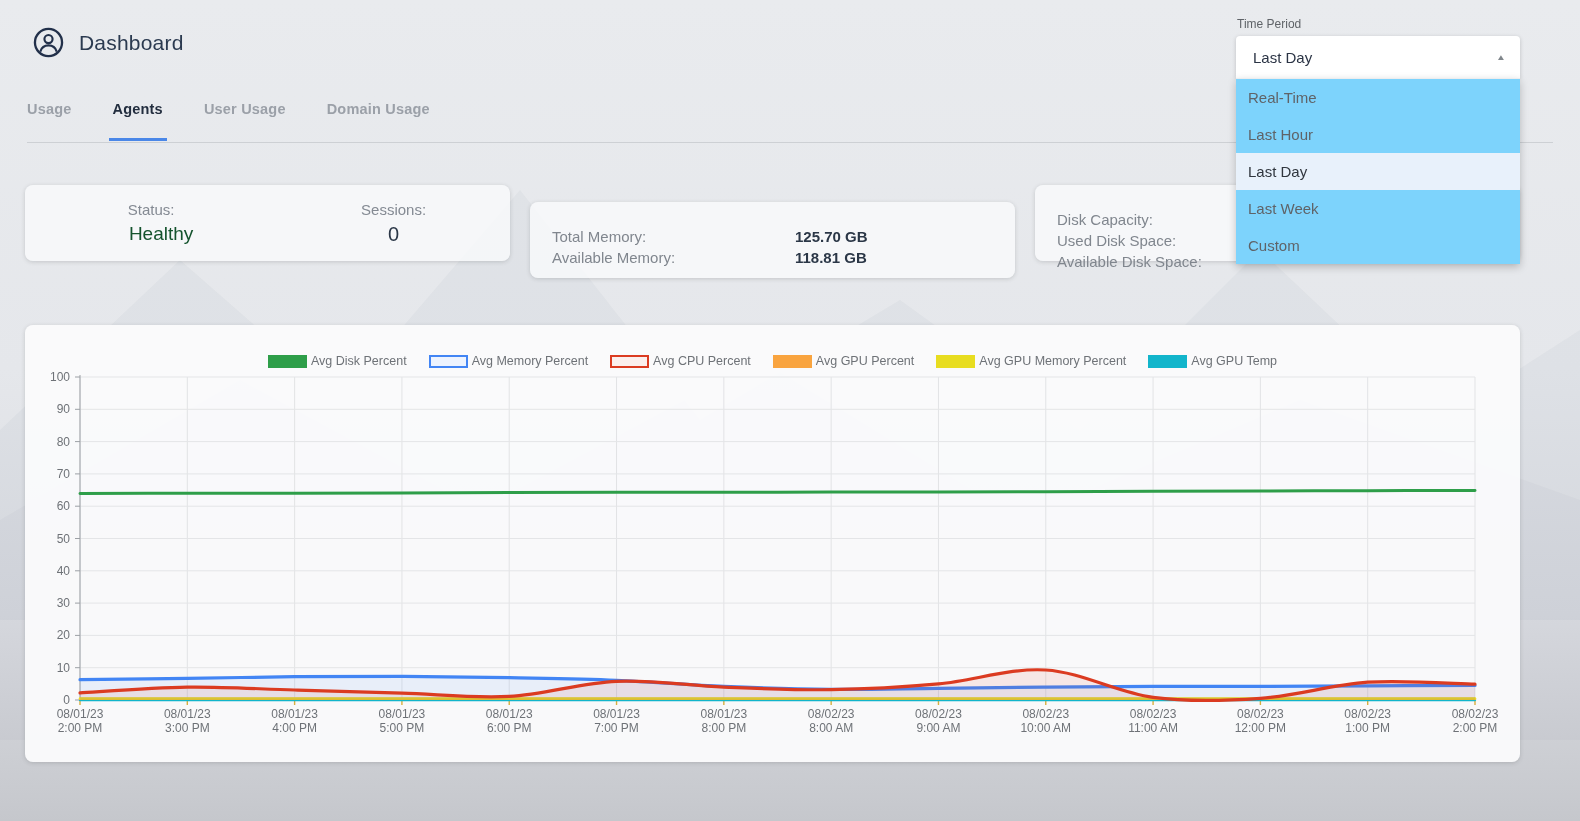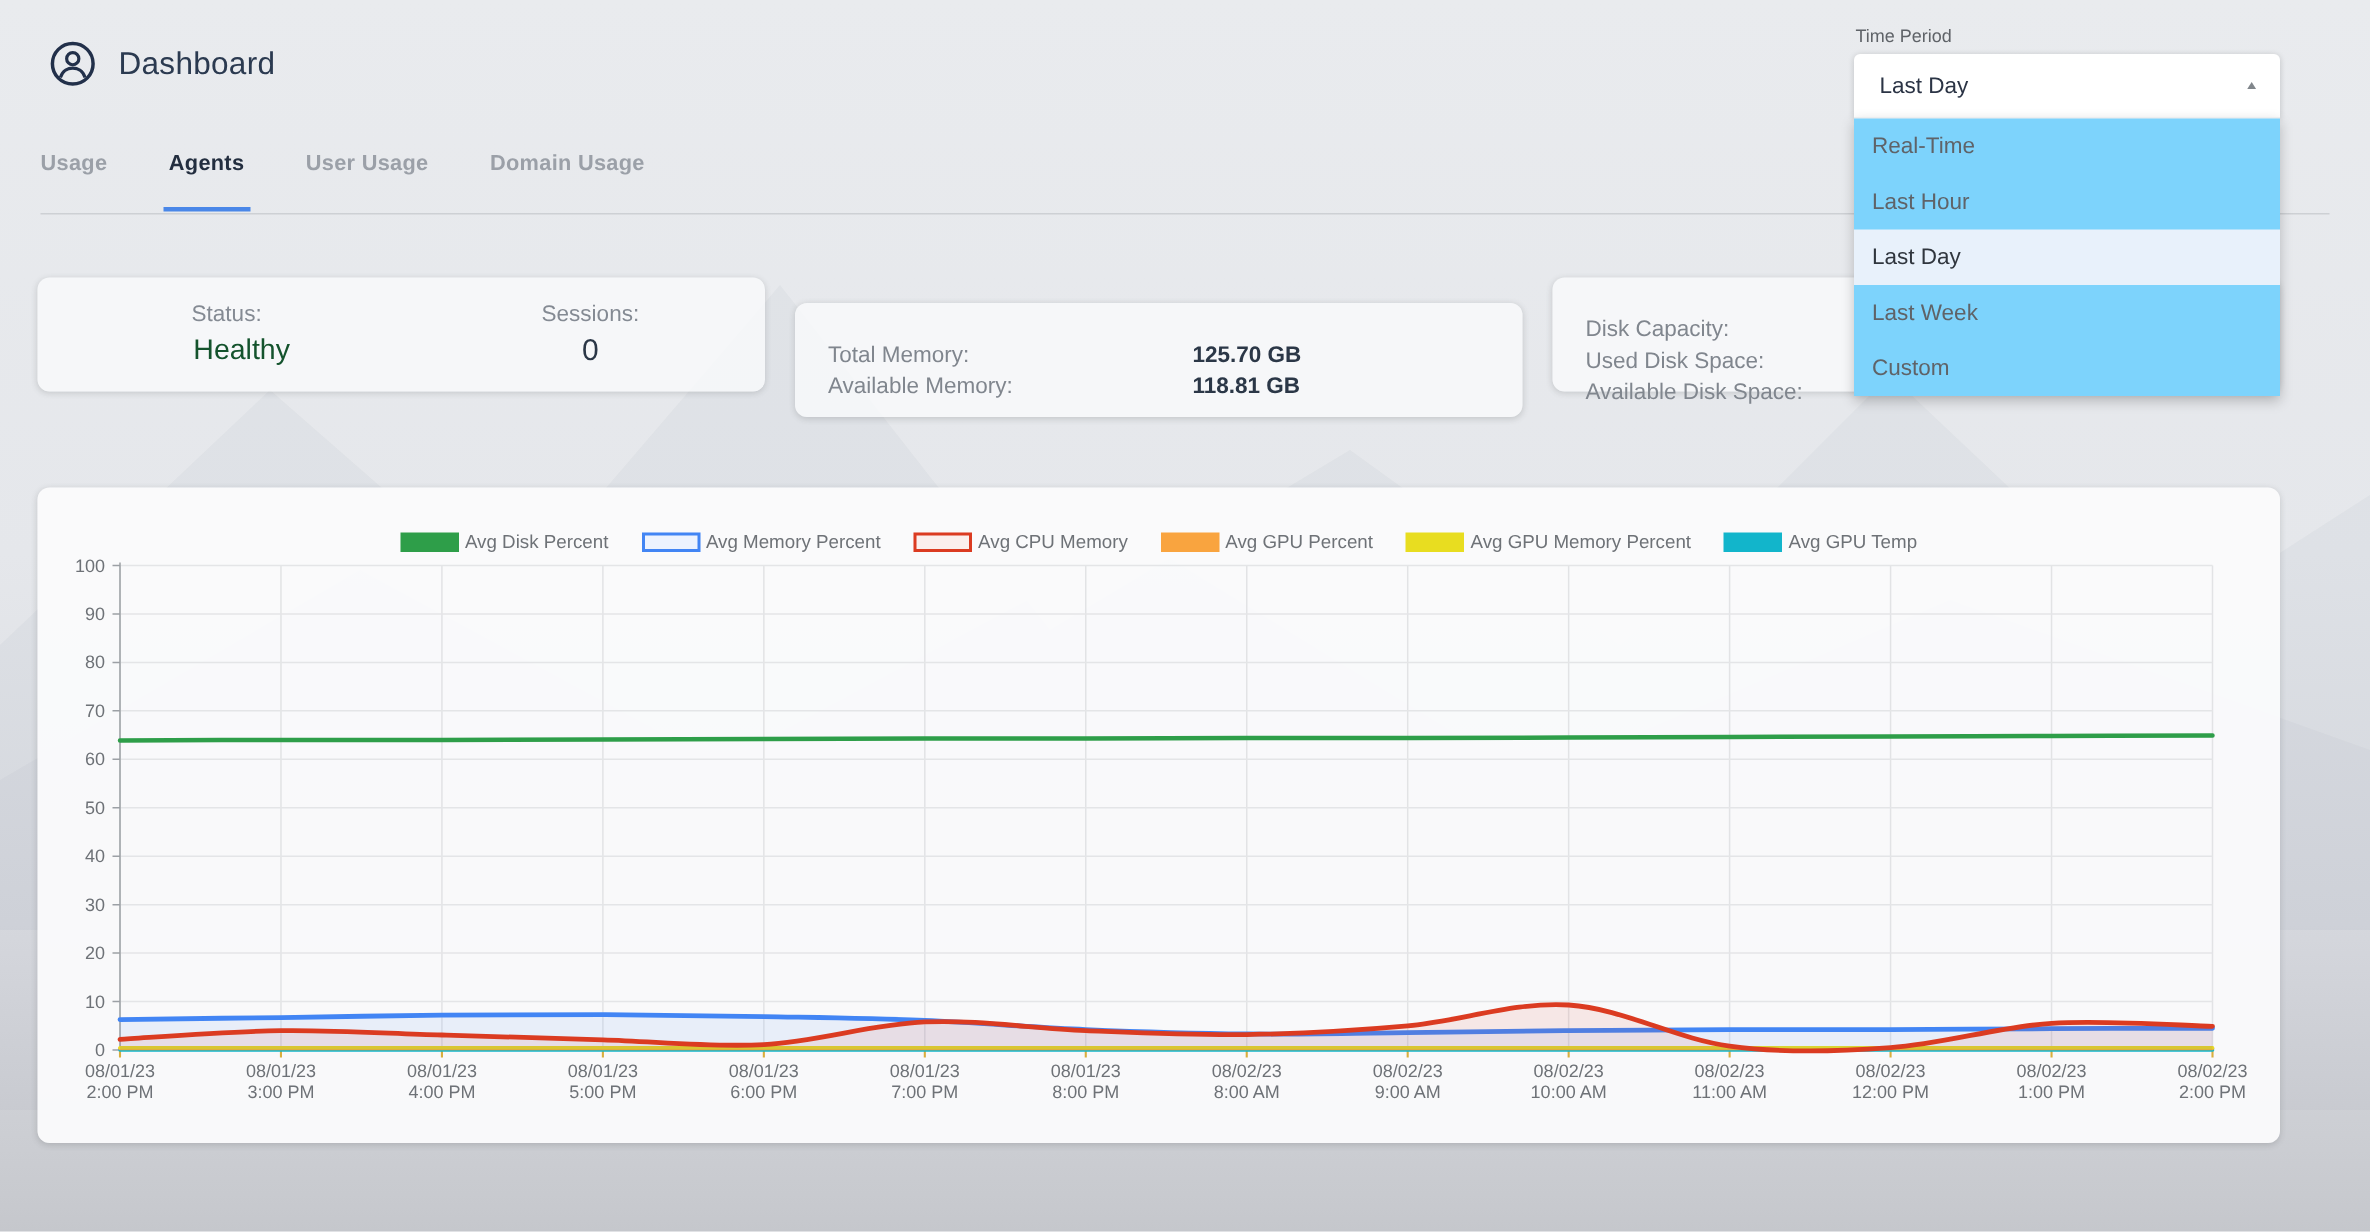--- a/index.html
+++ b/index.html
@@ -206,21 +206,21 @@
       <div class="legend-item">
         <span class="legend-swatch" style="background: rgb(46, 158, 73);"></span>
         <span class="legend-label">Avg Disk Percent</span>
       </div>
       <div class="legend-item">
         <span class="legend-swatch" style="border: 2.5px solid rgb(66, 133, 244); background: rgb(237, 243, 254);"></span>
         <span class="legend-label">Avg Memory Percent</span>
       </div>
       <div class="legend-item">
         <span class="legend-swatch" style="border: 2.5px solid rgb(219, 59, 33); background: rgb(251, 239, 237);"></span>
-        <span class="legend-label">Avg CPU Memory</span>
+        <span class="legend-label">Avg CPU Percent</span>
       </div>
       <div class="legend-item">
         <span class="legend-swatch" style="background: rgb(249, 164, 63);"></span>
         <span class="legend-label">Avg GPU Percent</span>
       </div>
       <div class="legend-item">
         <span class="legend-swatch" style="background: rgb(232, 221, 32);"></span>
         <span class="legend-label">Avg GPU Memory Percent</span>
       </div>
       <div class="legend-item">

